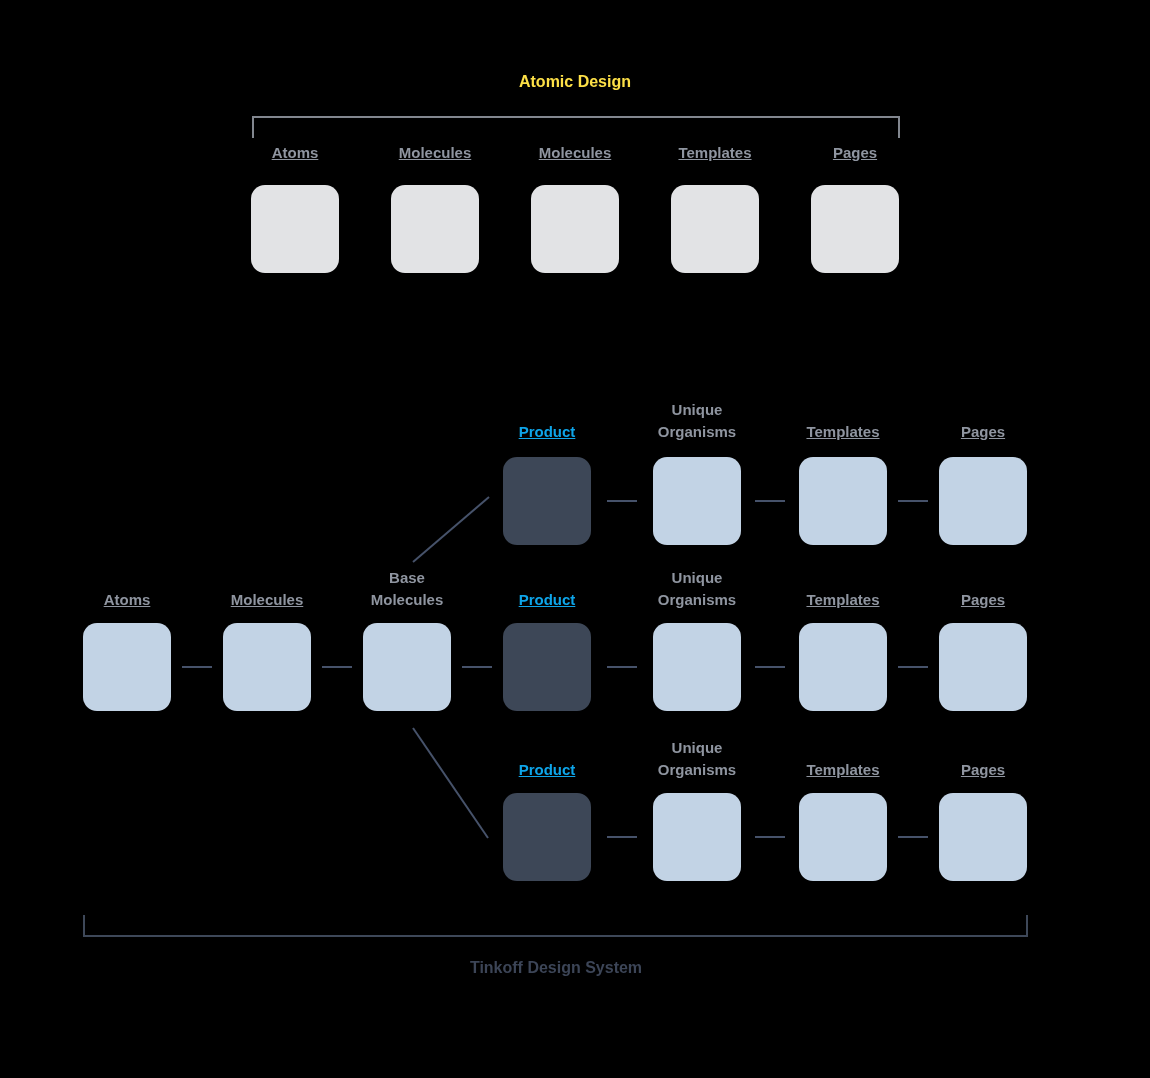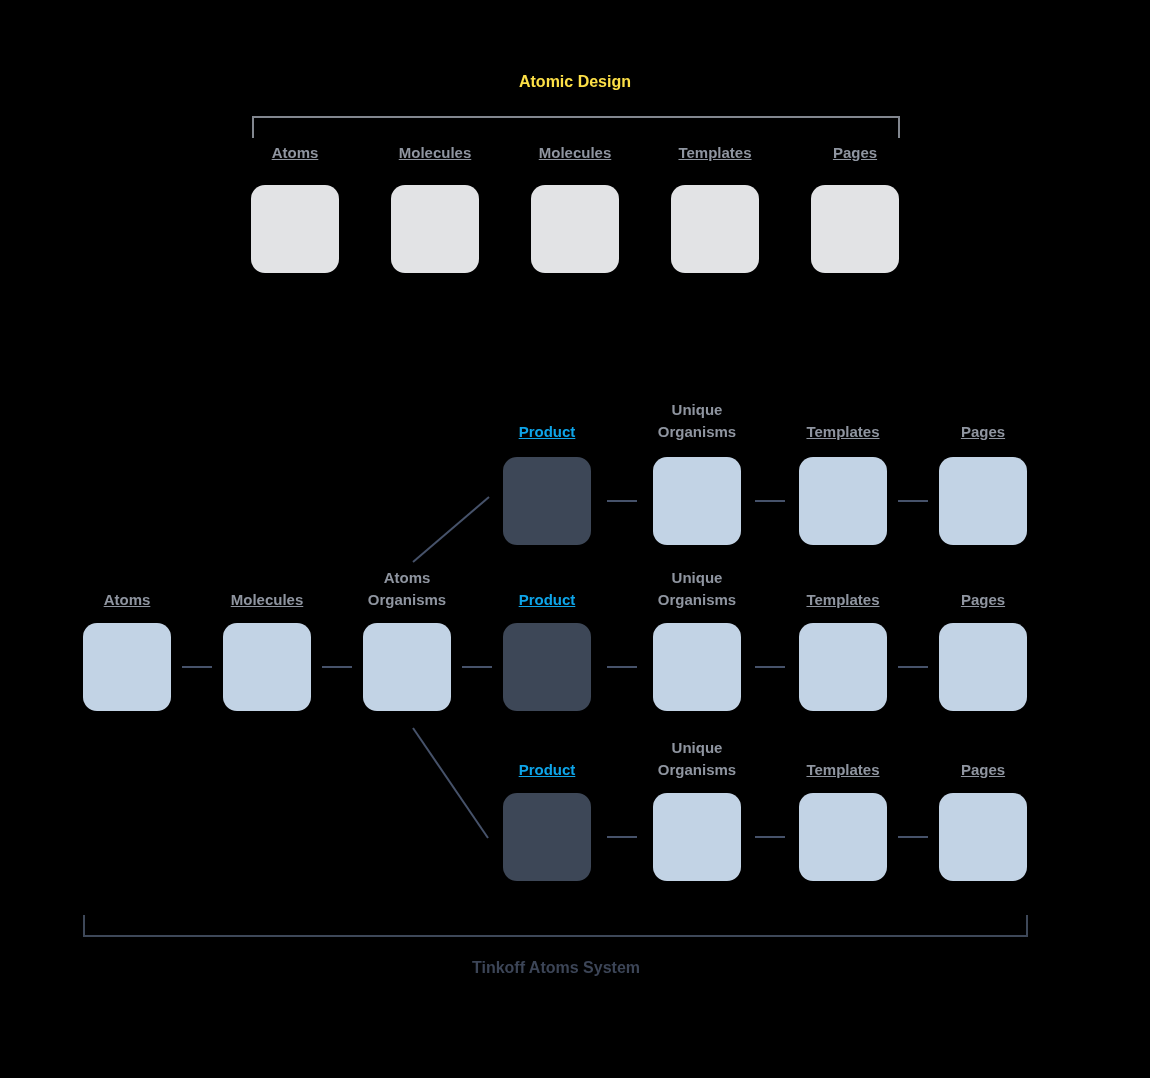--- a/index.html
+++ b/index.html
@@ -104,21 +104,21 @@
   <div class="box blue" style="left:653px; top:457px;"></div>
   <div class="box blue" style="left:799px; top:457px;"></div>
   <div class="box blue" style="left:939px; top:457px;"></div>
 
   <div class="conn" style="left:607px; top:500px;"></div>
   <div class="conn" style="left:755px; top:500px;"></div>
   <div class="conn" style="left:898px; top:500px;"></div>
 
   <div class="lbl one" style="left:57px;  top:589px;">Atoms</div>
   <div class="lbl one" style="left:197px; top:589px;">Molecules</div>
-  <div class="lbl two" style="left:352px; top:567px;">Atoms Organisms</div>
+  <div class="lbl two" style="left:352px; top:567px;">Base Molecules</div>
   <div class="lbl one dark" style="left:477px; top:589px;">Product</div>
   <div class="lbl two" style="left:642px; top:567px;">Unique Organisms</div>
   <div class="lbl one" style="left:773px; top:589px;">Templates</div>
   <div class="lbl one" style="left:913px; top:589px;">Pages</div>
 
   <div class="box blue" style="left:83px;  top:623px;"></div>
   <div class="box blue" style="left:223px; top:623px;"></div>
   <div class="box blue" style="left:363px; top:623px;"></div>
   <div class="box navy" style="left:503px; top:623px;"></div>
   <div class="box blue" style="left:653px; top:623px;"></div>
@@ -140,15 +140,15 @@
   <div class="box navy" style="left:503px; top:793px;"></div>
   <div class="box blue" style="left:653px; top:793px;"></div>
   <div class="box blue" style="left:799px; top:793px;"></div>
   <div class="box blue" style="left:939px; top:793px;"></div>
 
   <div class="conn" style="left:607px; top:836px;"></div>
   <div class="conn" style="left:755px; top:836px;"></div>
   <div class="conn" style="left:898px; top:836px;"></div>
 
   <div class="bracket bottom"></div>
-  <div class="title dark" style="left:406px; top:957px;">Tinkoff Atoms System</div>
+  <div class="title dark" style="left:406px; top:957px;">Tinkoff Design System</div>
 
 </div>
 
 </body></html>

